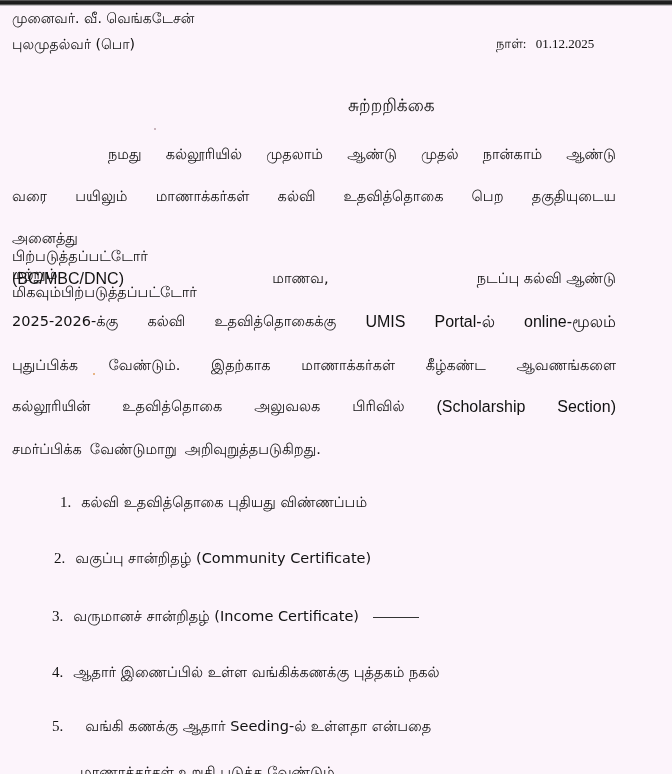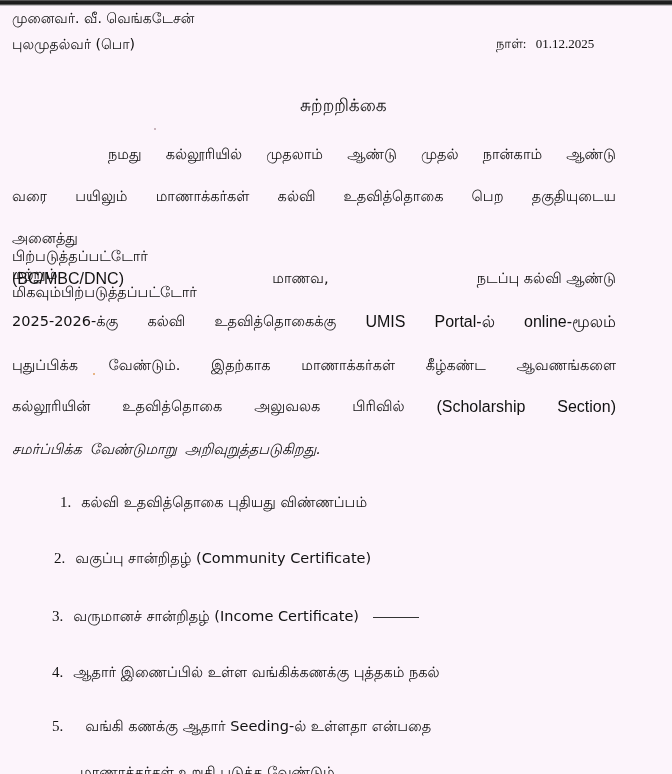--- a/index.html
+++ b/index.html
@@ -10,25 +10,25 @@
       color: #111;
       position: relative;
     }
     .topbar {
       position: absolute; left: 0; top: 0; width: 672px; height: 6px;
       background: linear-gradient(#8a8a8a 0px, #222 1px, #1a1a1a 4px, #9a9a9a 5px, #e8e0e8 6px);
     }
     .abs { position: absolute; white-space: nowrap; }
     .hdr { font-size: 14px; }
     .date { font-family: "Liberation Serif", serif; font-size: 13px; }
-    .title { font-size: 17px; font-weight: normal; }
+    .title { font-size: 17px; font-weight: normal; margin-left: 48px; }
     .para-line { font-size: 14.5px; left: 12px; width: 604px; display: flex; justify-content: space-between; }
     .para-line.indent { left: 108px; width: 508px; }
     .para-line.left { justify-content: flex-start; }
-    .para-line.left span { margin-right: 8px; font-style: italic; }
+    .para-line.left span { margin-right: 8px; }
     .latin { font-family: "Liberation Sans", sans-serif; font-size: 16px; }
     .list-item { font-size: 14.5px; }
     .list-item .num { font-family: "Liberation Serif", serif; font-size: 15px; margin-right: 10px; }
     .dash { display: inline-block; width: 46px; height: 1px; background: #333; vertical-align: middle; margin-left: 14px; }
     .speck { position: absolute; width: 2px; height: 2px; background: #b8a0a8; border-radius: 1px; }
   </style>
 </head>
 <body>
 
 <div class="topbar"></div>

